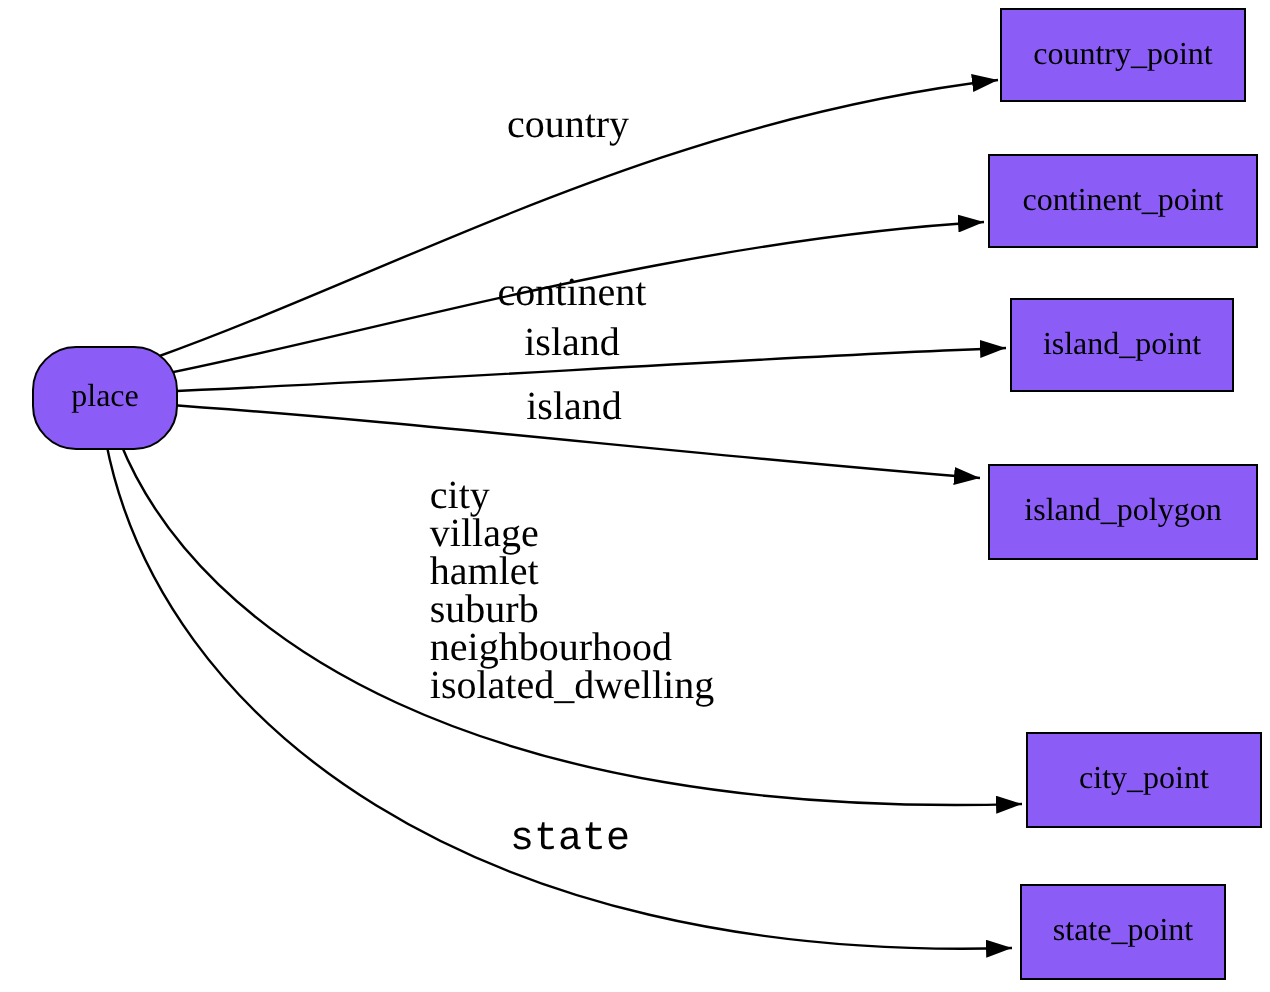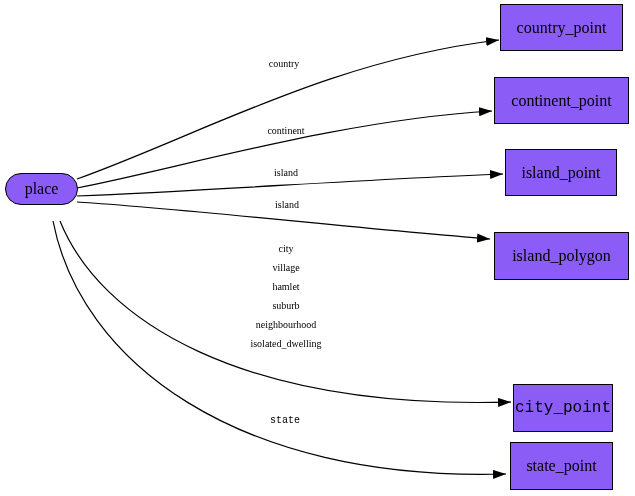--- a/index.html
+++ b/index.html
@@ -32,37 +32,36 @@
     position: absolute;
     box-sizing: border-box;
     border: 1px solid #000000;
     background: #8b5cf6;
     display: flex;
     align-items: center;
     justify-content: center;
     font-size: 16px;
     white-space: nowrap;
   }
-  .node-place          { left: 5px;   top: 173px; width: 73px;  height: 32px; border-radius: 22px; }
+  .node-place          { left: 16px;   top: 173px; width: 73px;  height: 52px; border-radius: 22px; }
   .node-country-point  { left: 500px; top: 4px;   width: 123px; height: 47px; }
   .node-continent-point{ left: 494px; top: 77px;  width: 135px; height: 47px; }
   .node-island-point   { left: 505px; top: 149px; width: 112px; height: 47px; }
   .node-island-polygon { left: 494px; top: 232px; width: 135px; height: 48px; }
-  .node-city-point     { left: 513px; top: 384px; width: 100px;  height: 48px; font-family: Liberation Mono, monospace; }
+  .node-city-point     { left: 513px; top: 366px; width: 118px;  height: 48px; }
   .node-state-point    { left: 510px; top: 442px; width: 103px; height: 48px; }
   .edge-label {
     position: absolute;
     transform: translate(-50%, -50%);
-    font-size: 10px;
+    font-size: 20px;
     line-height: 19px;
     white-space: nowrap;
-    text-align: center;
   }
   .lbl-country   { left: 284px; top: 63px;  }
-  .lbl-continent { left: 286px; top: 130px; }
+  .lbl-continent { left: 286px; top: 147px; }
   .lbl-island-1  { left: 286px; top: 172px; }
   .lbl-island-2  { left: 287px; top: 204px; }
   .lbl-city      { left: 286px; top: 284px; margin-top: 12px; }
   .lbl-state     { left: 285px; top: 420px; font-family: Liberation Mono, monospace; }
 </style>
 </head>
 <body>
 
 <div class="canvas">
 

